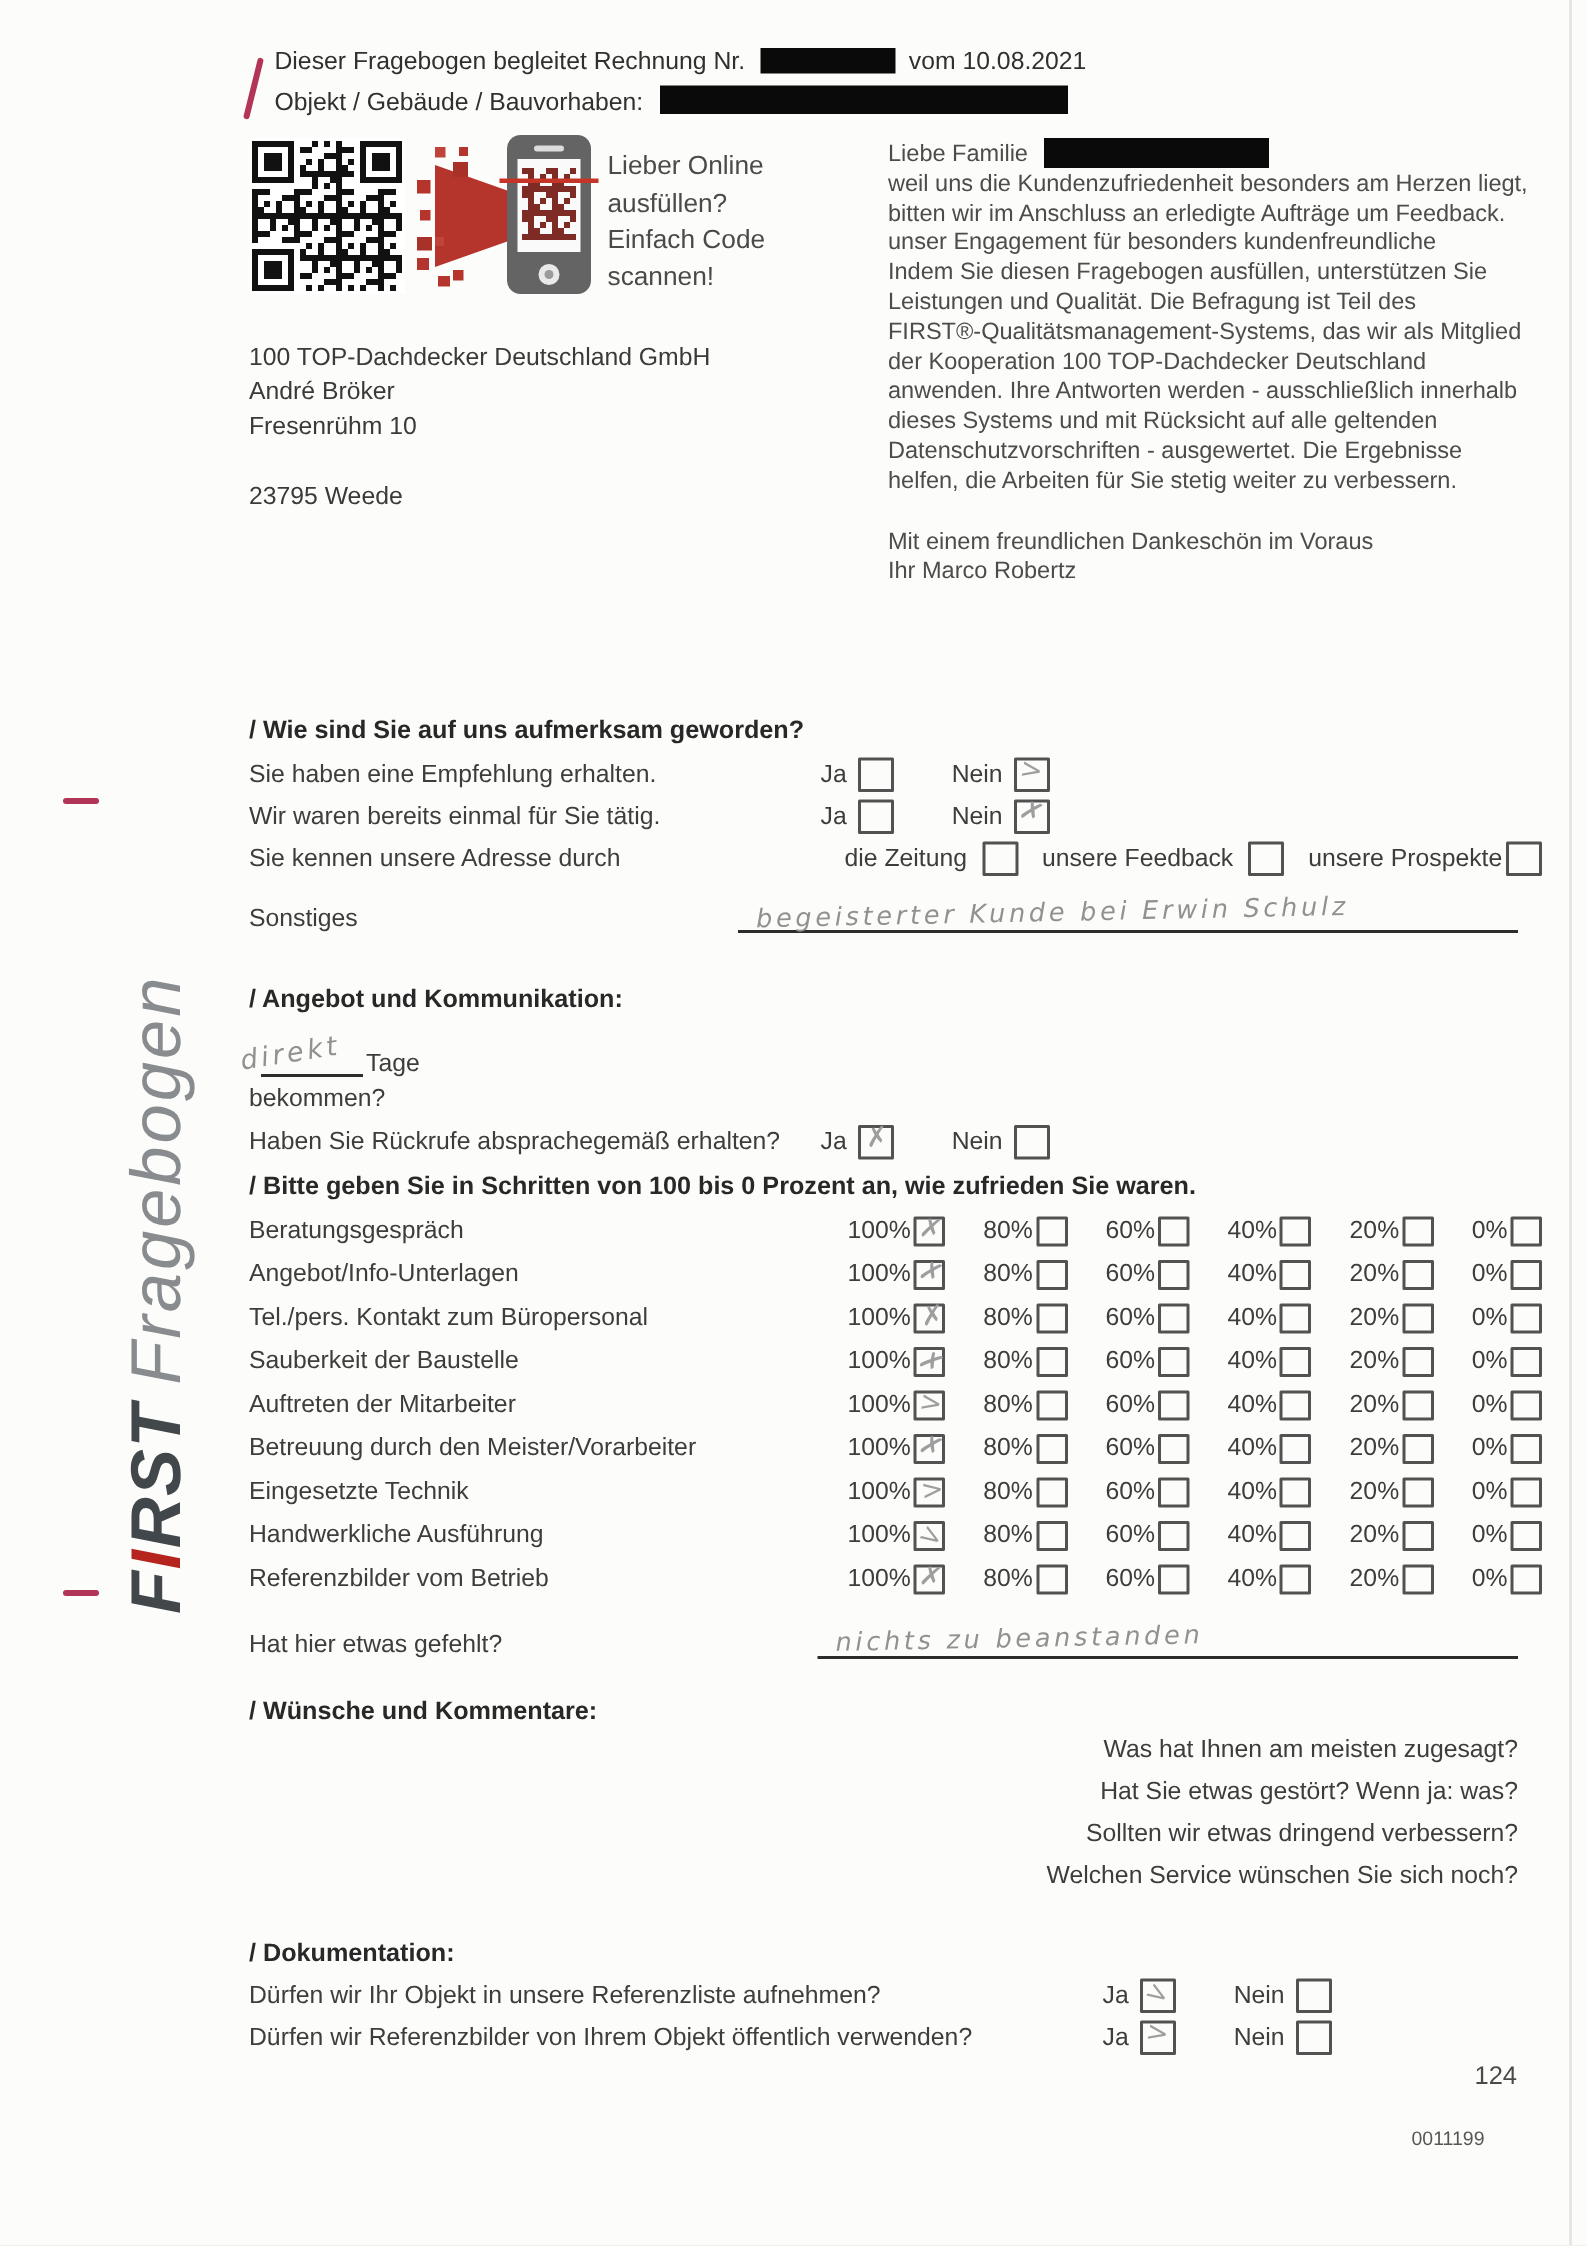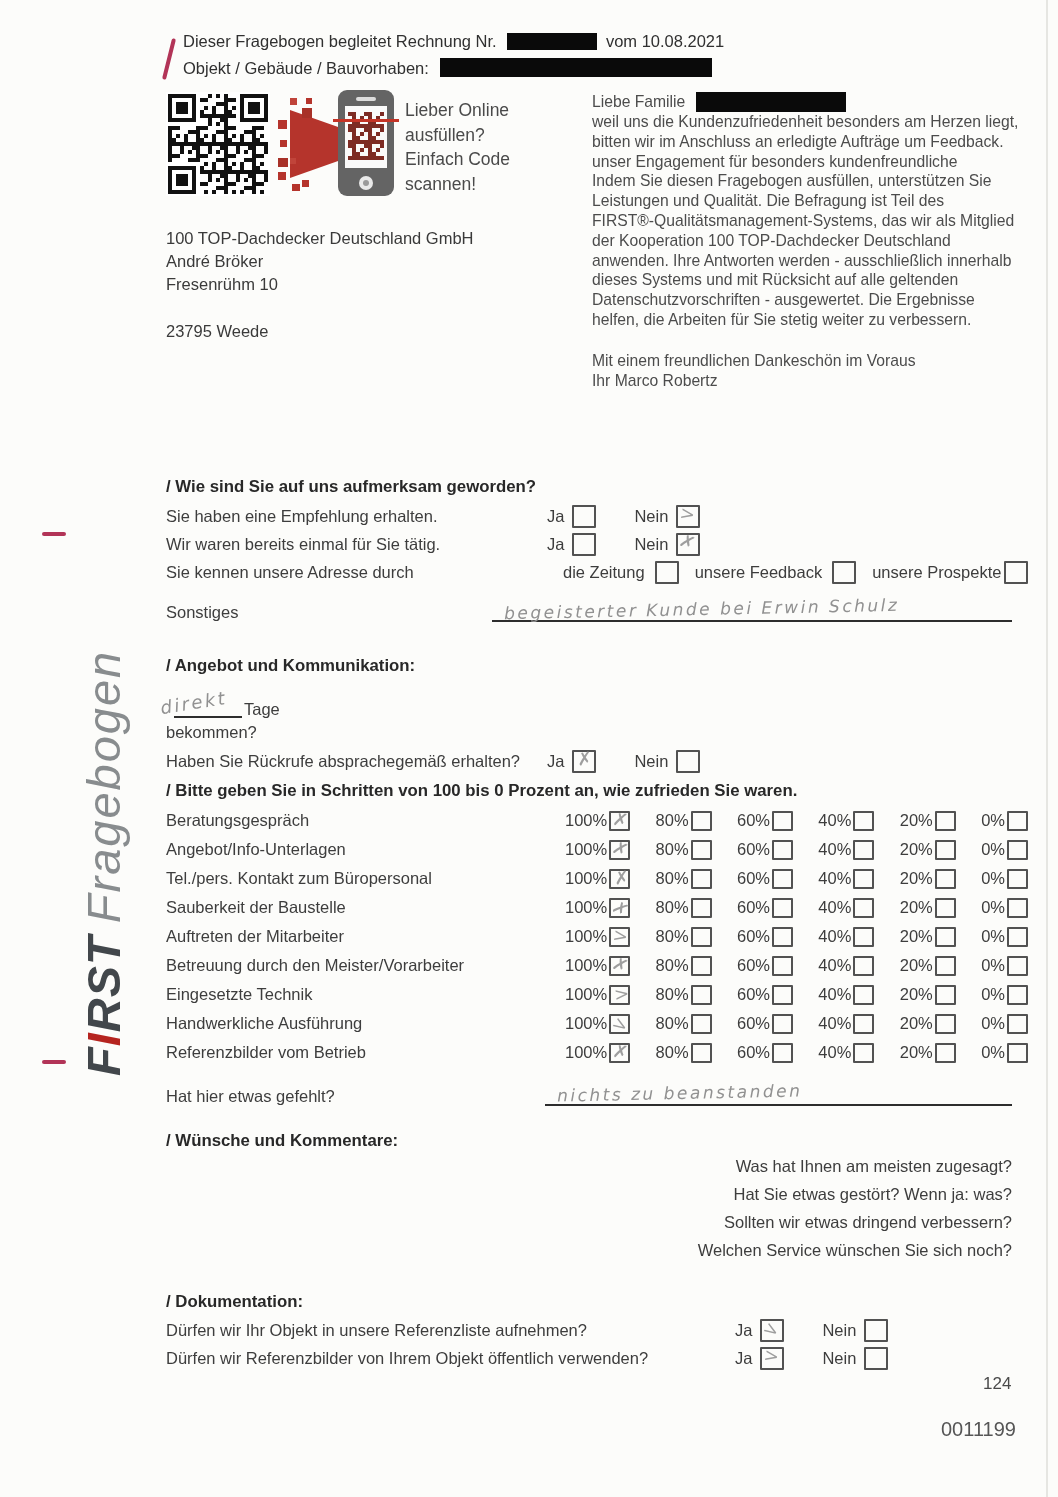--- a/index.html
+++ b/index.html
@@ -103,21 +103,21 @@
   .wish-row{display:flex;align-items:flex-end;height:28px;flex-direction:column;}
   .wish-row .q-label{flex:0 0 379px;}
 
   
   #sec-doc{top:1292px;width:862px;}
   #sec-doc .sec-heading{margin-bottom:4px;}
   #sec-doc .q-label{flex:0 0 569px;}
 
   
   #page-num{position:absolute;left:983px;top:1374px;font-size:17px;color:#4a4a4a;}
-  #doc-num{position:absolute;left:941px;top:1418px;font-size:20px;color:#565656;}
+  #doc-num{position:absolute;left:941px;top:1418px;font-size:13px;color:#565656;}
 </style>
 </head>
 <body>
 
 <div class="page">
   <div class="edge-r"></div>
 
   <div id="header-slash"></div>
   <div id="header">
     <div>

